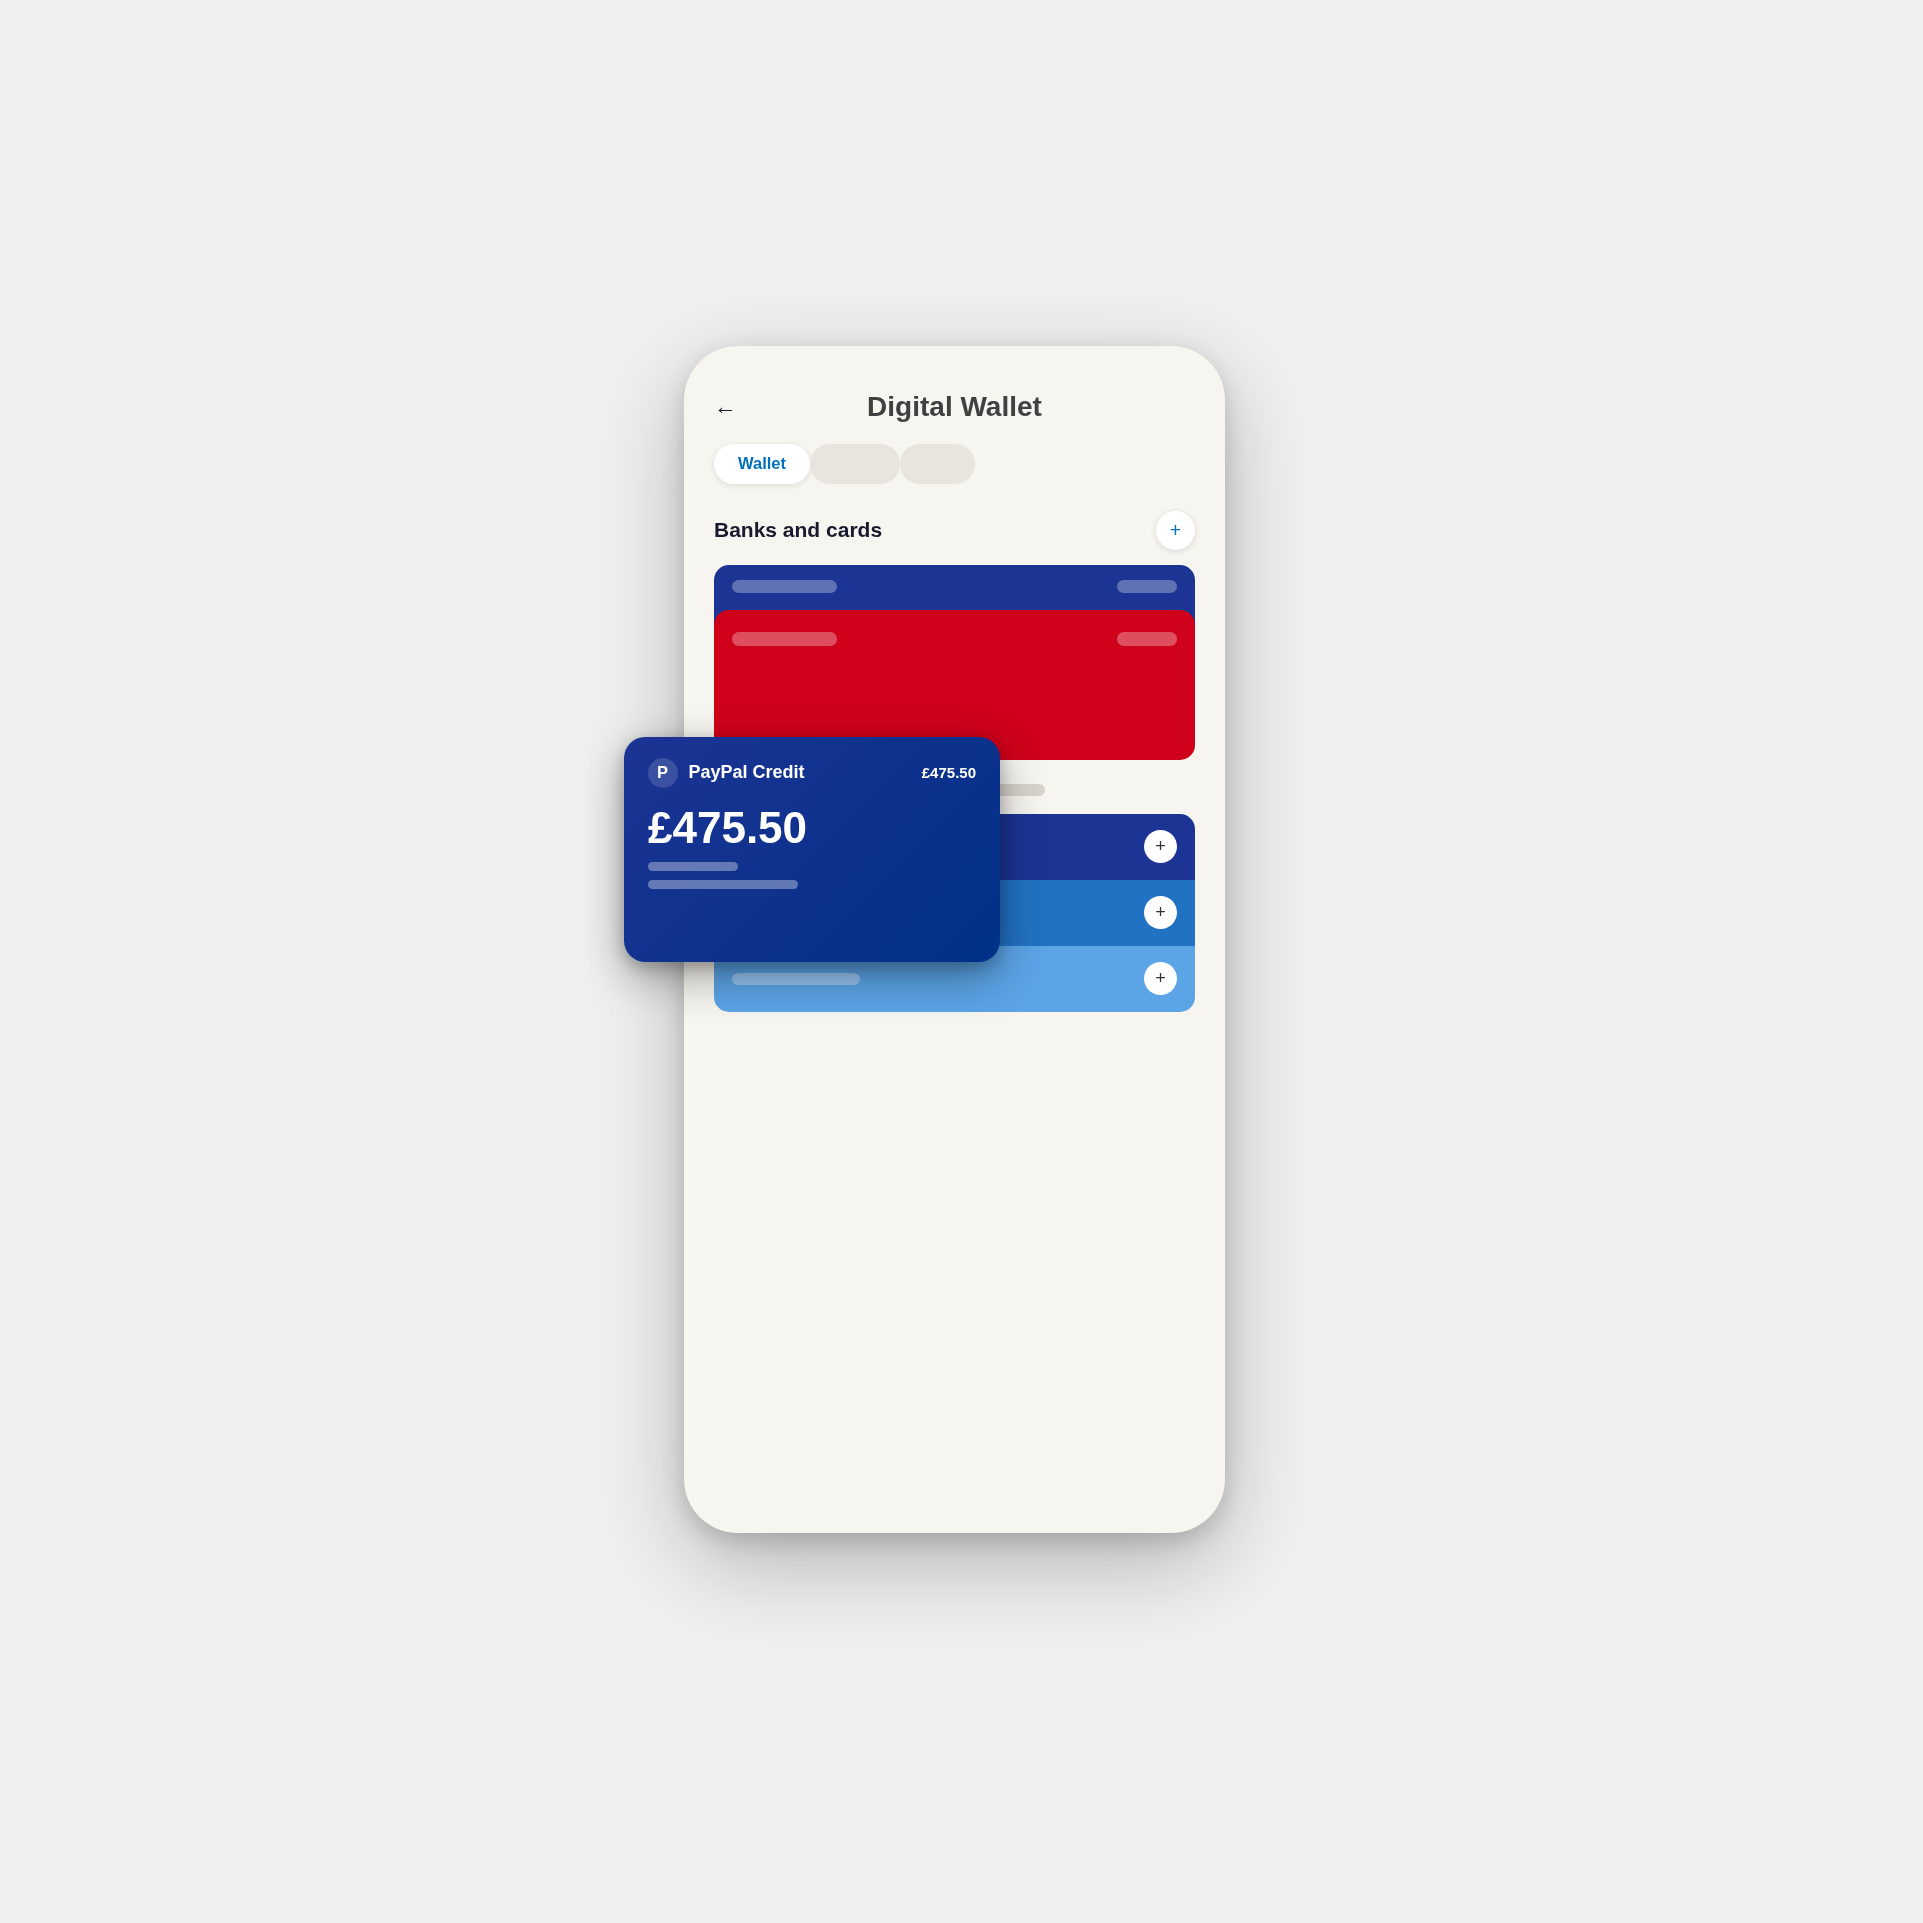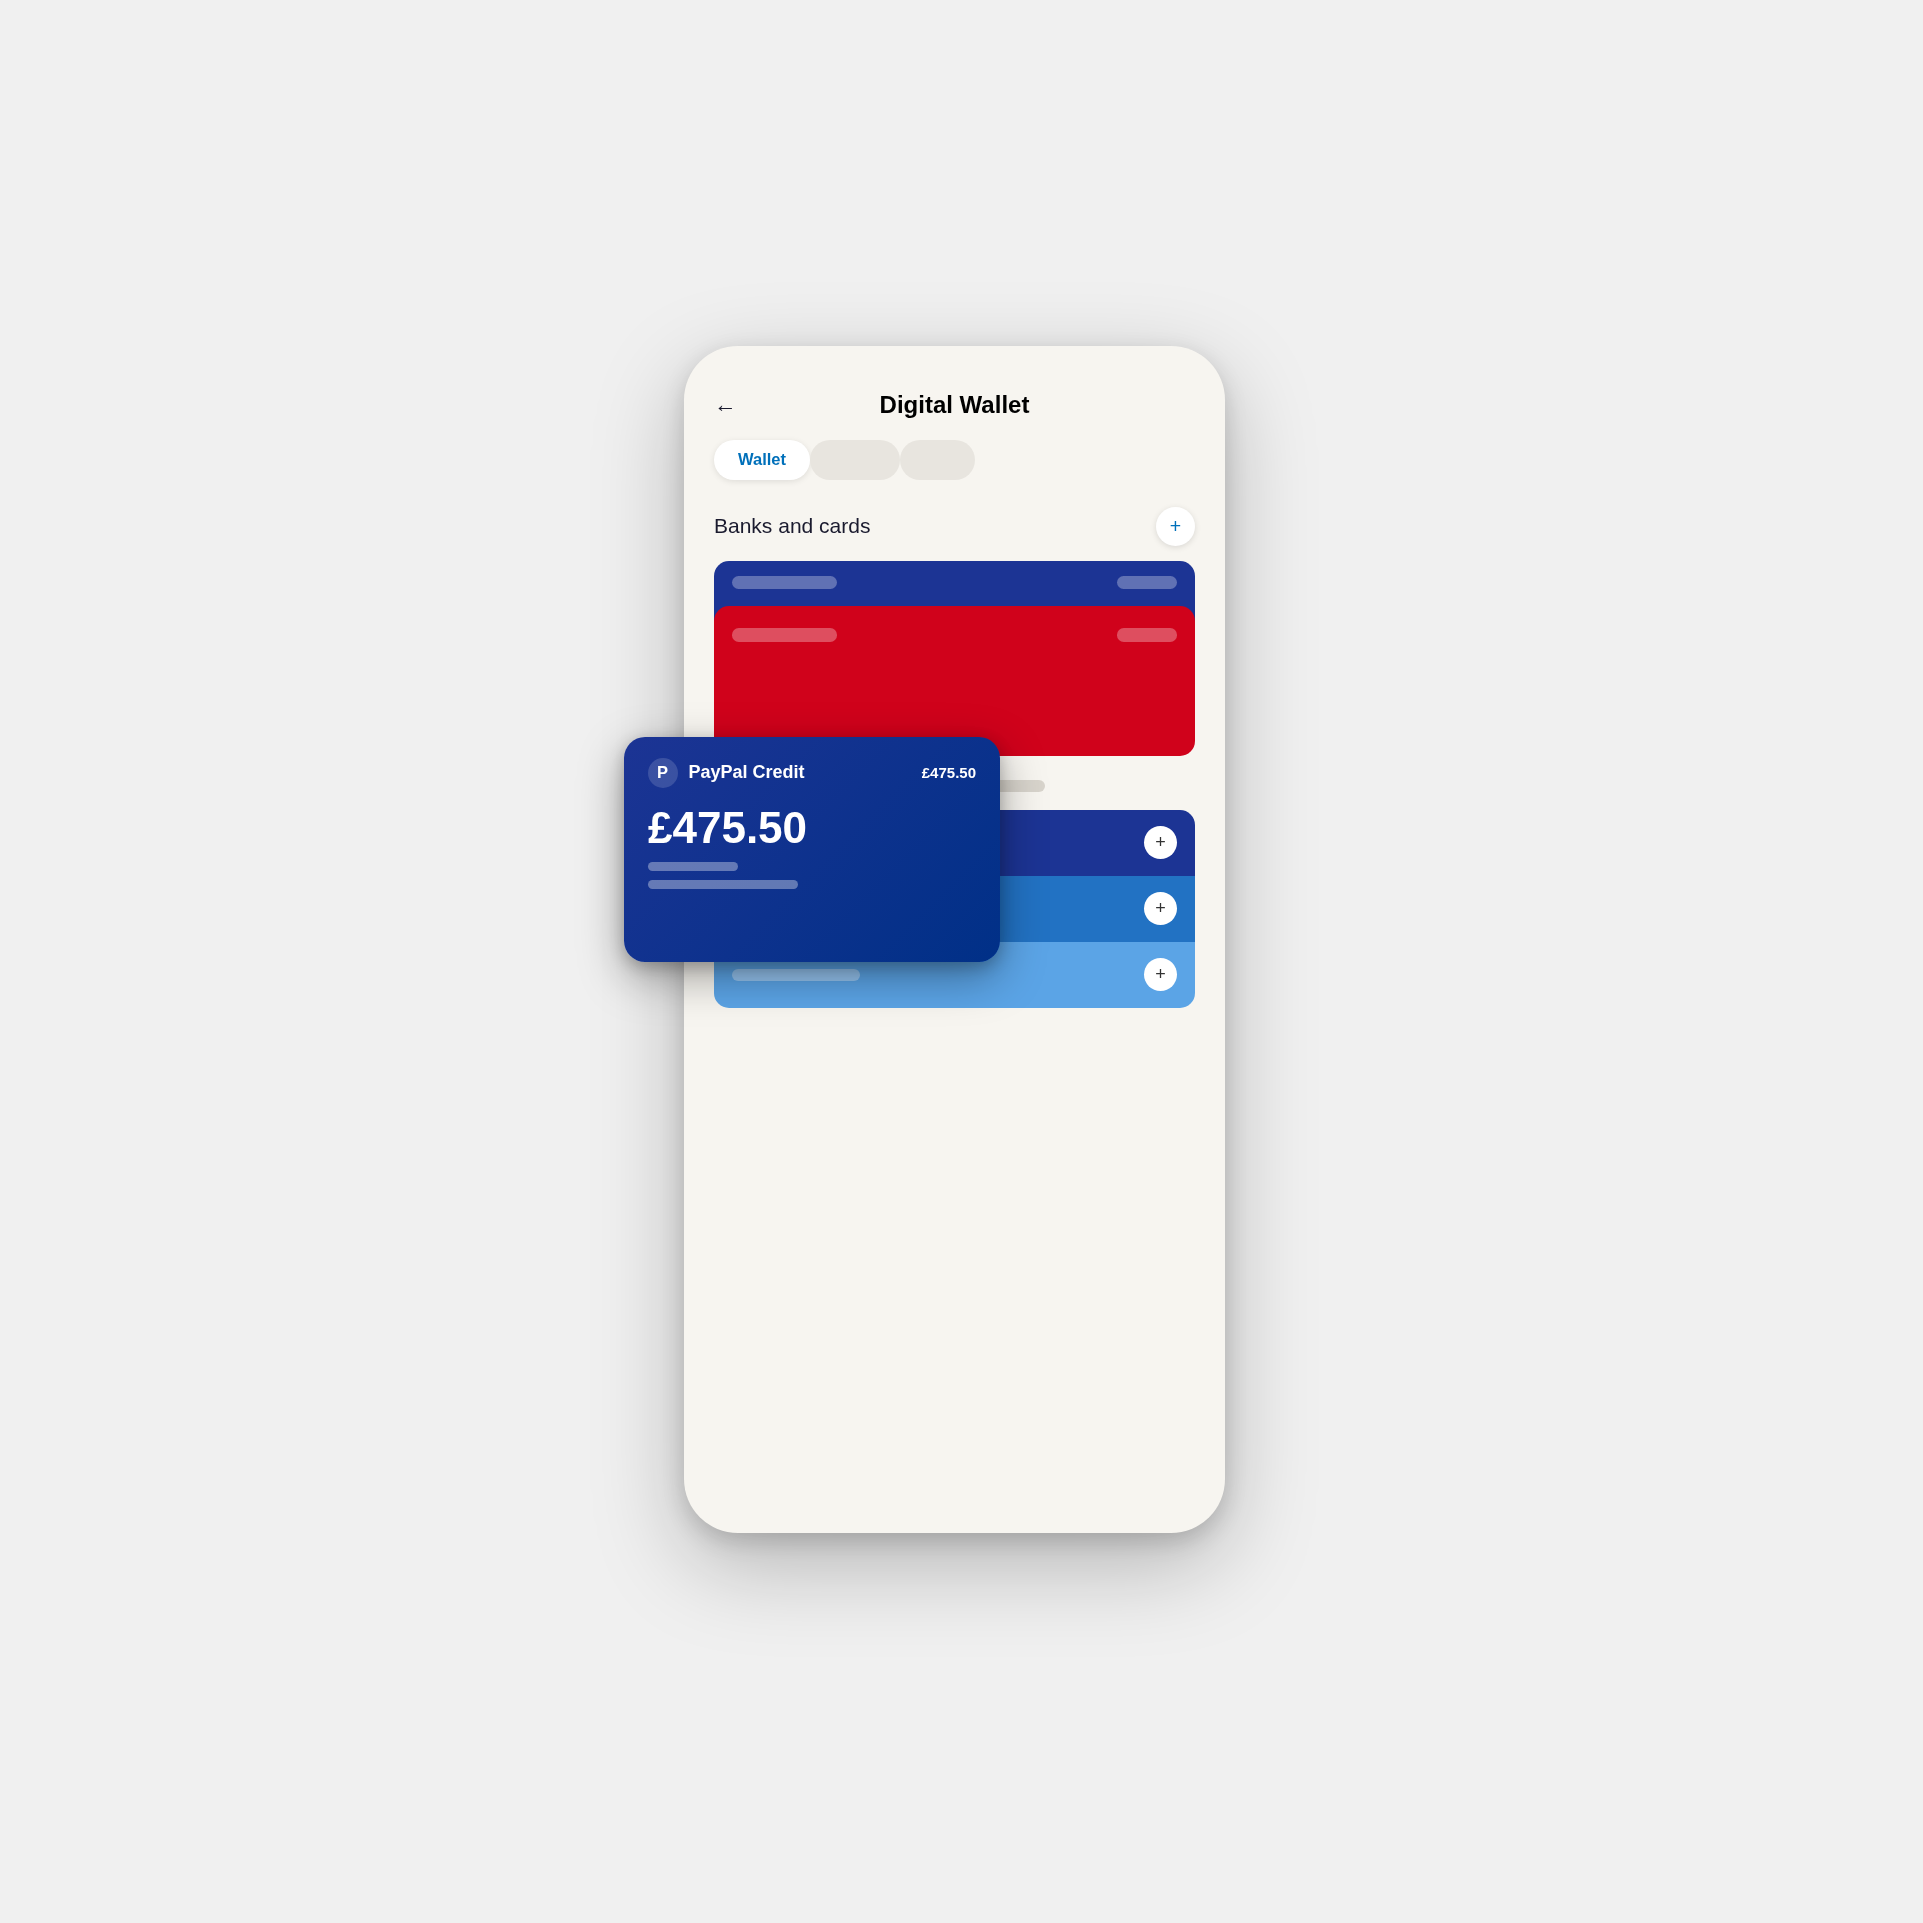--- a/index.html
+++ b/index.html
@@ -50,23 +50,23 @@
 
     .back-btn {
       position: absolute;
       left: 0;
       font-size: 22.5px;
       color: #1a1a2e;
       cursor: pointer;
     }
 
     .header-title {
-      font-size: 24px;
+      font-size: 28px;
       font-weight: 600;
-      color: #000000;
+      color: #404040;
     }
 
     
     .tabs {
       display: flex;
       gap: 0;
       margin-bottom: 27px;
     }
 
     .tab {
@@ -98,21 +98,21 @@
     
     .section-header {
       display: flex;
       align-items: center;
       justify-content: space-between;
       margin-bottom: 15px;
     }
 
     .section-title {
       font-size: 21px;
-      font-weight: 400;
+      font-weight: 700;
       color: #1a1a2e;
     }
 
     .add-btn {
       width: 39px;
       height: 39px;
       border-radius: 50%;
       background: white;
       border: none;
       display: flex;

